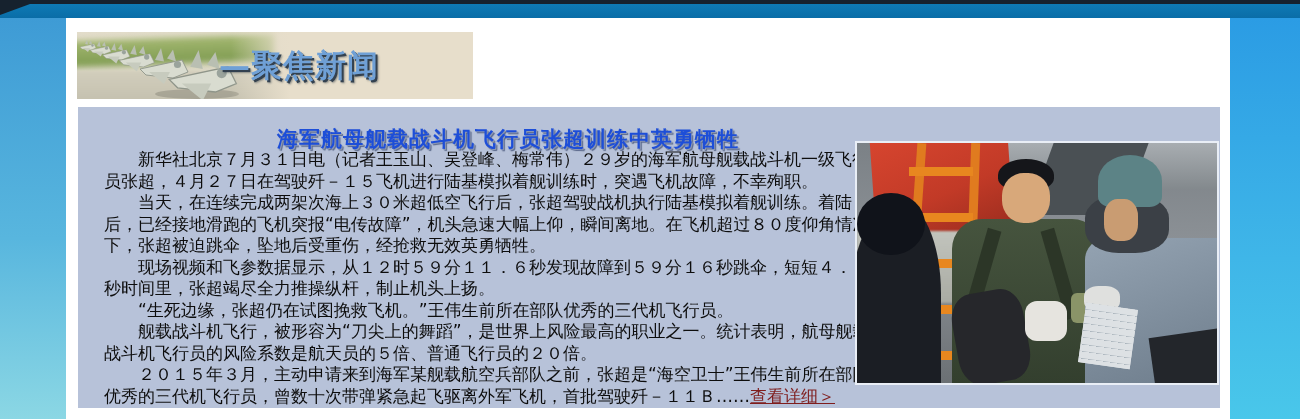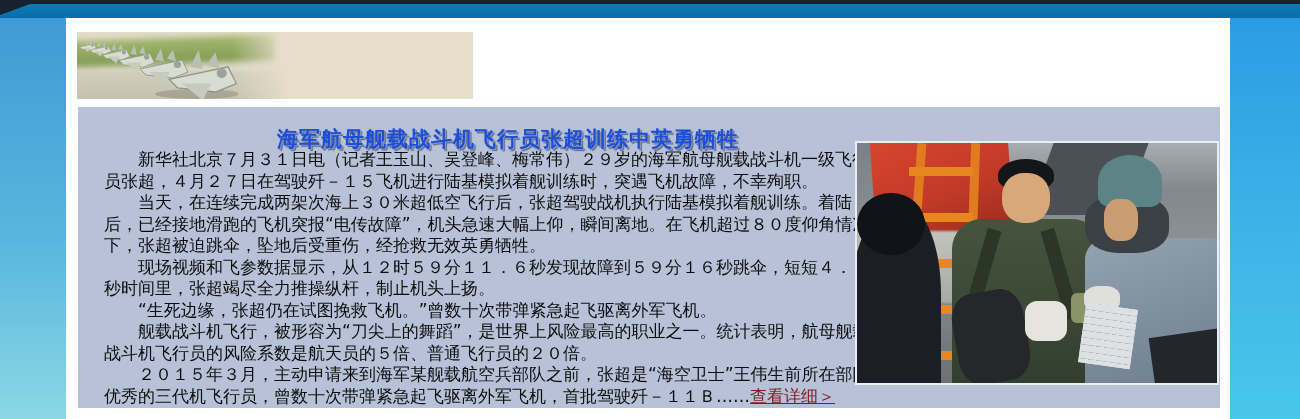--- a/index.html
+++ b/index.html
@@ -111,30 +111,31 @@
         <ellipse cx="120" cy="62" rx="42" ry="5" fill="rgba(60,60,50,0.22)"></ellipse>
         <use href="#jet" transform="translate(2,8) scale(0.5)"></use>
         <use href="#jet" transform="translate(12,9) scale(0.65)"></use>
         <use href="#jet" transform="translate(24,11) scale(0.85)"></use>
         <use href="#jet" transform="translate(40,13) scale(1.1)"></use>
         <use href="#jet" transform="translate(60,16) scale(1.5)"></use>
         <use href="#jet" transform="translate(88,18) scale(2.1)"></use>
       </svg>
       <div class="photo-fade"></div>
     </div>
+    <div class="banner-title"><span>—</span><span>聚焦新闻</span></div>
   </div>
 
   <div class="panel">
     <h1 class="article-title">海军航母舰载战斗机飞行员张超训练中英勇牺牲</h1>
 
     <div class="article-body">
       <p>新华社北京７月３１日电（记者王玉山、吴登峰、梅常伟）２９岁的海军航母舰载战斗机一级飞行员张超，４月２７日在驾驶歼－１５飞机进行陆基模拟着舰训练时，突遇飞机故障，不幸殉职。</p>
       <p>当天，在连续完成两架次海上３０米超低空飞行后，张超驾驶战机执行陆基模拟着舰训练。着陆后，已经接地滑跑的飞机突报“电传故障”，机头急速大幅上仰，瞬间离地。在飞机超过８０度仰角情况下，张超被迫跳伞，坠地后受重伤，经抢救无效英勇牺牲。</p>
       <p>现场视频和飞参数据显示，从１２时５９分１１．６秒发现故障到５９分１６秒跳伞，短短４．４秒时间里，张超竭尽全力推操纵杆，制止机头上扬。</p>
-      <p>“生死边缘，张超仍在试图挽救飞机。”曾数十次带弹紧急起飞驱离外军飞机。</p>
+      <p>“生死边缘，张超仍在试图挽救飞机。”王伟生前所在部队优秀的三代机飞行员。</p>
       <p>舰载战斗机飞行，被形容为“刀尖上的舞蹈”，是世界上风险最高的职业之一。统计表明，航母舰载战斗机飞行员的风险系数是航天员的５倍、普通飞行员的２０倍。</p>
       <p><span>２０１５年３月，主动申请来到海军某舰载航空兵部队之前，张超是“海空卫士”王伟生前所在部队优秀的三代机飞行员，曾数十次带弹紧急起飞驱离外军飞机，首批驾驶歼－１１Ｂ……</span><a class="more-link" href="#">查看详细＞</a></p>
     </div>
 
     <div class="photo">
       <div class="ph ph-belly"></div>
       <div class="ph ph-duct"></div>
       <div class="ph ph-red"></div>
       <div class="ph ph-tarmac"></div>
       <div class="ph ph-rail r1"></div>

